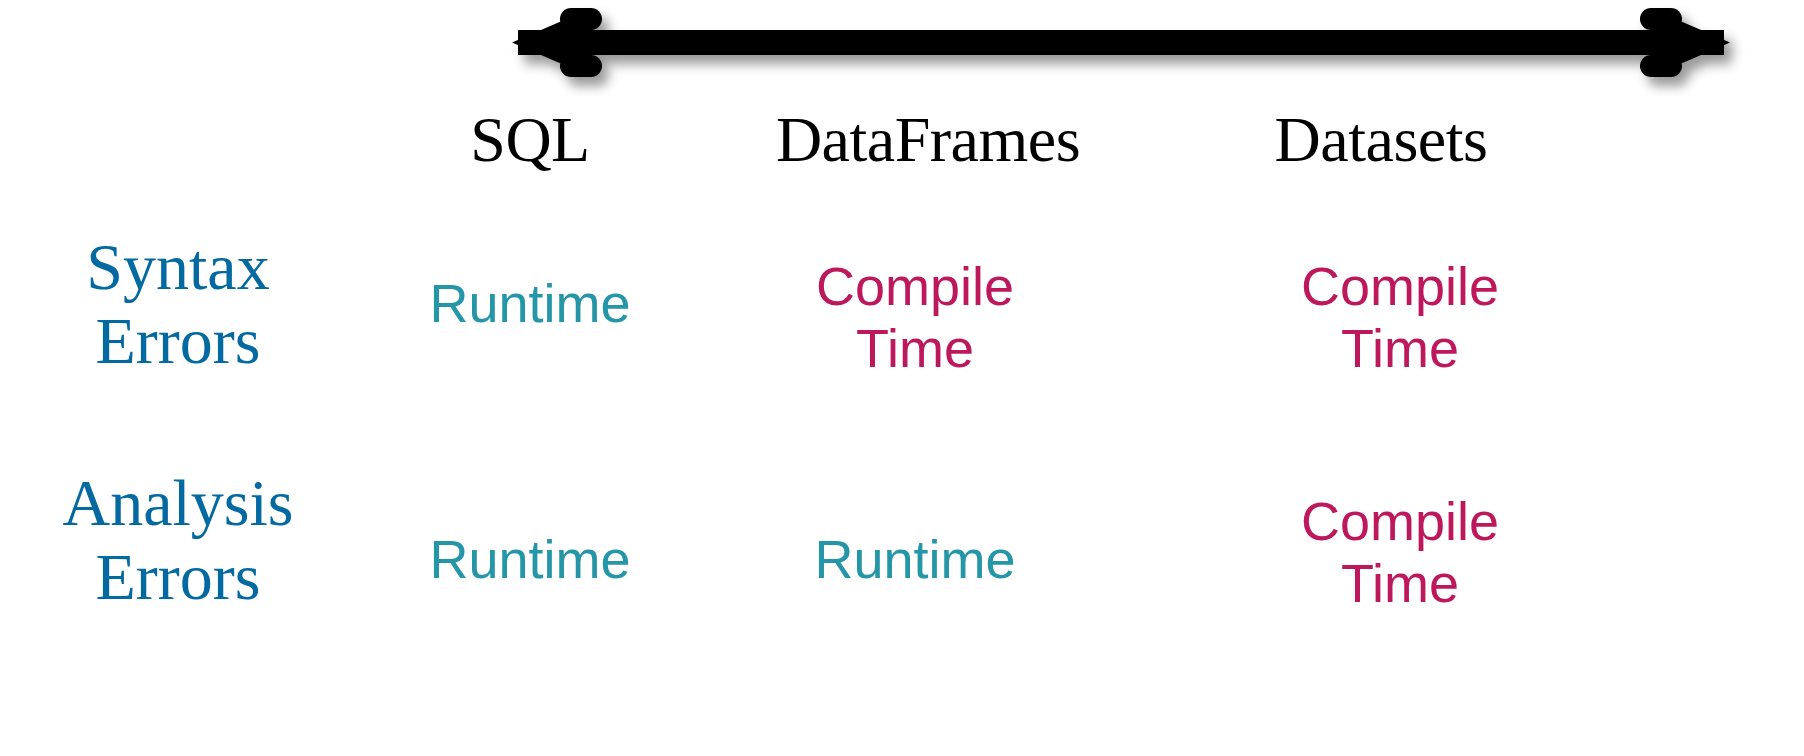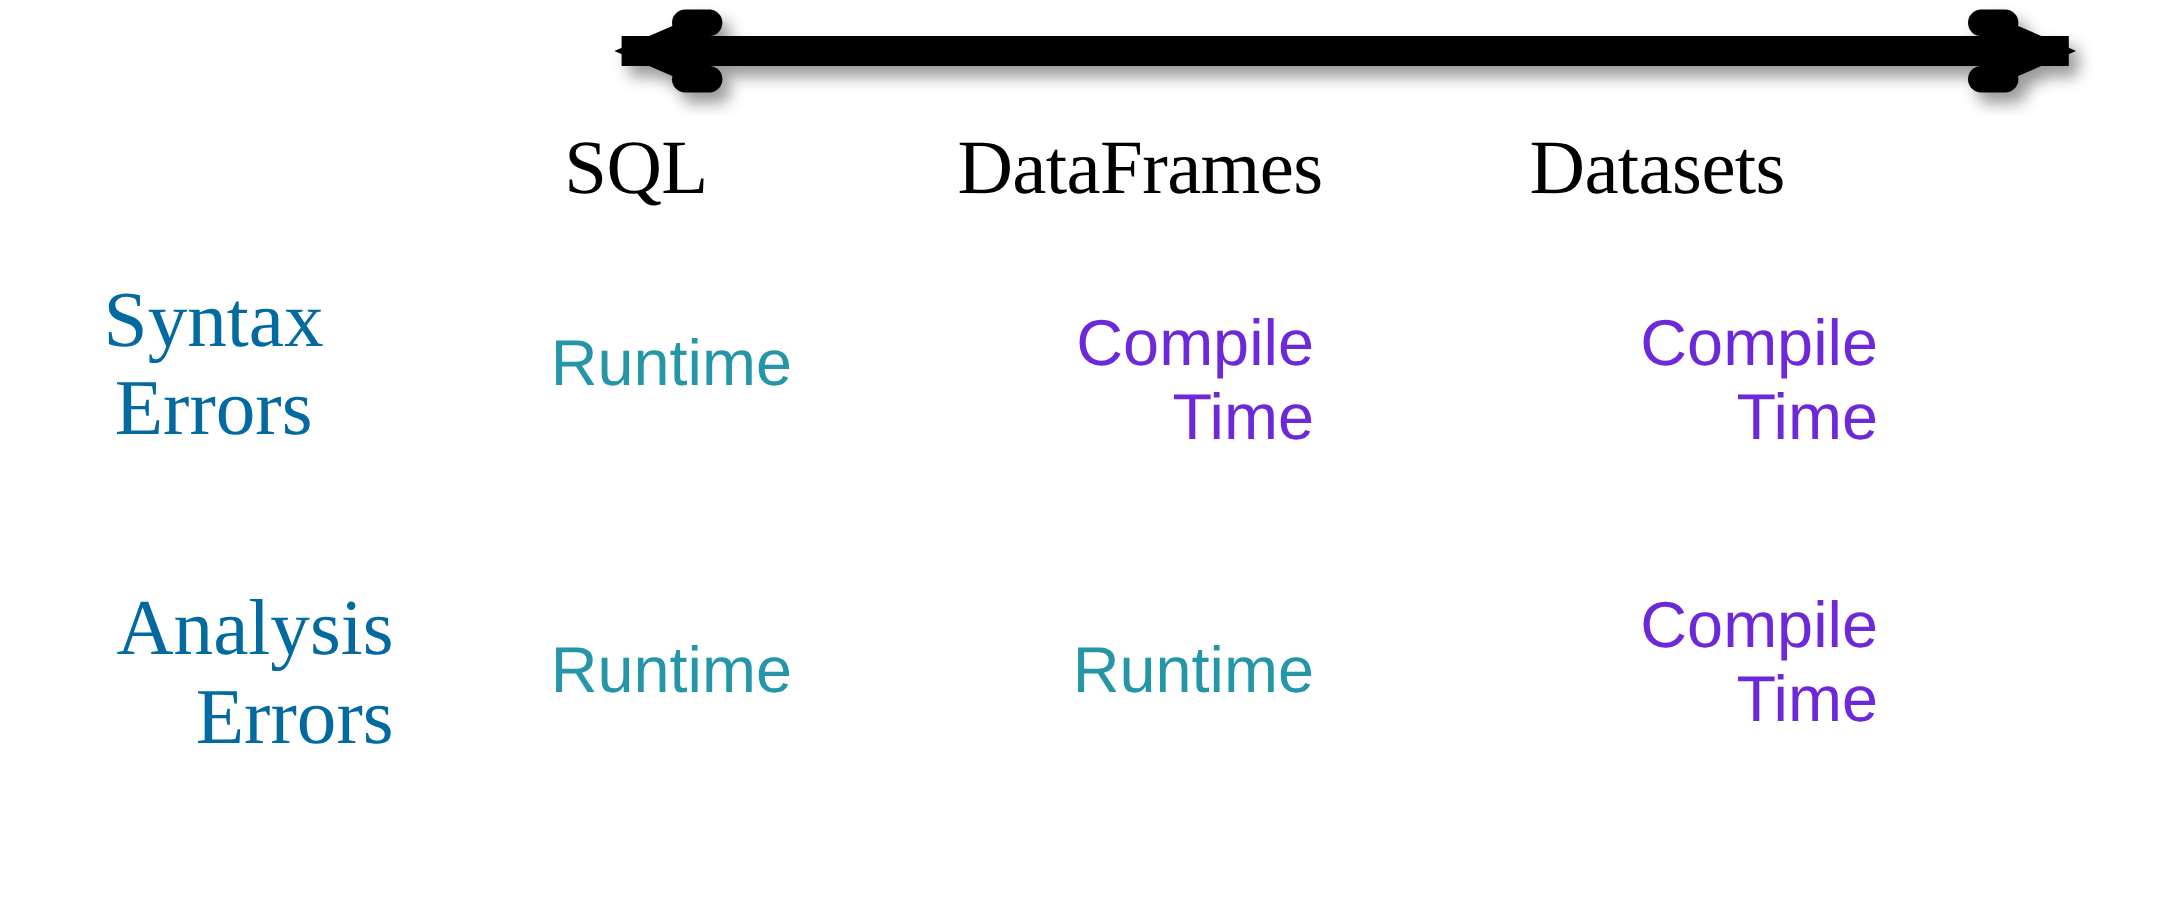--- a/index.html
+++ b/index.html
@@ -57,29 +57,29 @@
     font-size: 66px;
     line-height: 1.12;
     color: #0369a1;
     padding-left: 28px;
   }
   .row-label .ln { display: block; }
 
   
   .cell {
     position: absolute;
-    text-align: right;
+    text-align: center;
     font-family: "Liberation Sans", sans-serif;
     font-weight: 400;
     font-size: 54px;
     line-height: 1.15;
     white-space: pre-line;
   }
   .cell.runtime  { color: #2596A8; }
-  .cell.compile  { color: #6d28d9; }
+  .cell.compile  { color: #be185d; }
 </style>
 </head>
 <body>
 
 <div id="canvas">
 
   <div class="arrow-wrap">
     <svg viewBox="0 0 1360 96" preserveAspectRatio="none" aria-hidden="true">
       <defs>
         <filter id="arrShadow" x="-10%" y="-40%" width="130%" height="220%">
@@ -93,38 +93,38 @@
         <rect x="120" y="8" width="42" height="22" rx="11"></rect>
         <rect x="120" y="55" width="42" height="22" rx="11"></rect>
         <rect x="1200" y="8" width="42" height="22" rx="11"></rect>
         <rect x="1200" y="55" width="42" height="22" rx="11"></rect>
       </g>
     </svg>
   </div>
 
   <div class="col-header" style="left:400px; width:260px;">SQL</div>
 
-  <div class="col-header" style="left:770px; width:360px;">DataFrames</div>
+  <div class="col-header" style="left:748px; width:360px;">DataFrames</div>
 
   <div class="col-header" style="left:1216px; width:330px;">Datasets</div>
 
   <div class="row-label" style="top:230px;">
     <span class="ln">Syntax</span>
     <span class="ln">Errors</span>
   </div>
 
   <div class="cell runtime" style="left:400px; top:272px; width:260px;">Runtime</div>
 
   <div class="cell compile" style="left:735px; top:255px; width:360px;">Compile
 Time</div>
 
   <div class="cell compile" style="left:1235px; top:255px; width:330px;">Compile
 Time</div>
 
-  <div class="row-label" style="top:487px;text-align:right;">
+  <div class="row-label" style="top:466px;">
     <span class="ln">Analysis</span>
     <span class="ln">Errors</span>
   </div>
 
   <div class="cell runtime" style="left:400px; top:528px; width:260px;">Runtime</div>
 
   <div class="cell runtime" style="left:735px; top:528px; width:360px;">Runtime</div>
 
   <div class="cell compile" style="left:1235px; top:490px; width:330px;">Compile
 Time</div>

